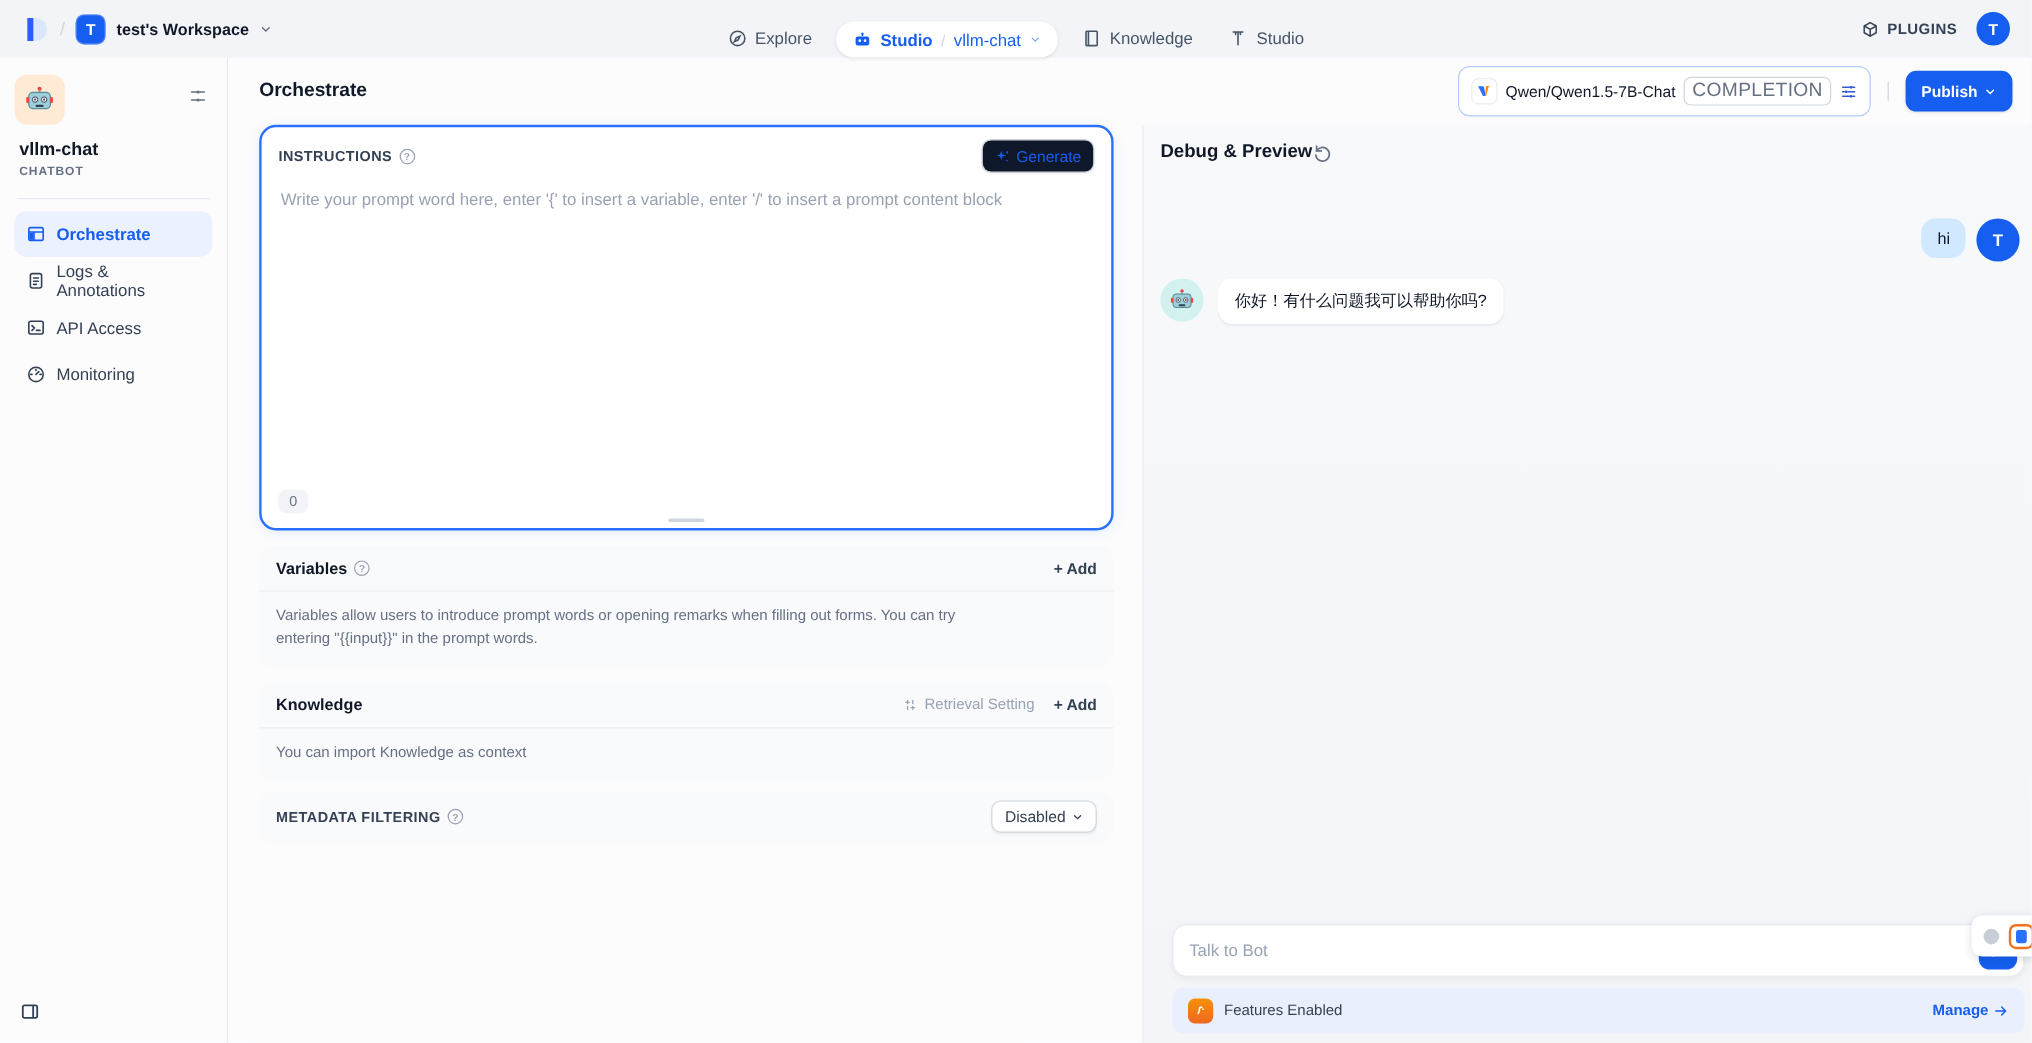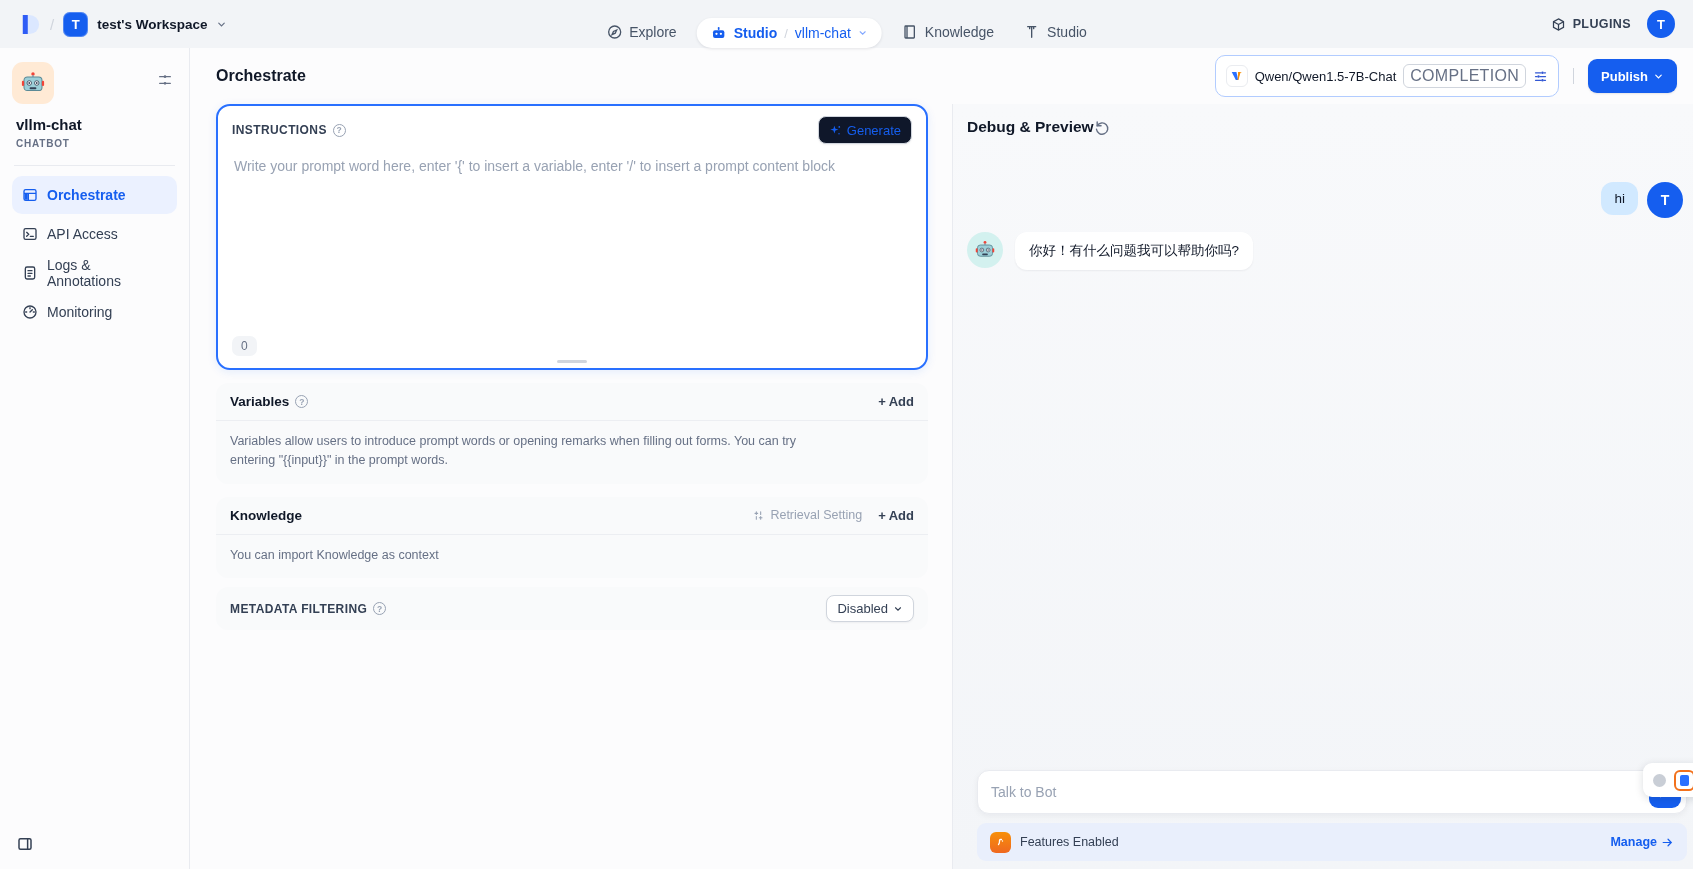--- a/index.html
+++ b/index.html
@@ -43,21 +43,21 @@
   .model-name { font-size:13px; font-weight:500; color:#101828; }
   .model-badge { font-size:16px; font-weight:500; letter-spacing:.3px; color:#667085; border:1px solid #d0d5dd; border-radius:6px; padding:2px 6px; background:#fff; }
   .model-cfg { color:#3358d4; display:flex; }
   .vdiv { width:1px; height:16px; background:#d0d5dd; margin:0 6px; }
   .publish-btn { display:flex; align-items:center; gap:5px; height:34px; padding:0 13px; background:#155eef; border-radius:9px; color:#fff; font-size:13px; font-weight:600; cursor:pointer; box-shadow:0 1px 2px rgba(16,24,40,.1); }
 
   .page-body { flex:1; display:flex; min-height:0; }
   .center-col { width:762px; padding:0 24px 0 26px; }
 
   
-  .instr-card { position:relative; background:#fff; border:2px solid #2970ff; border-radius:14px; height:266px; box-shadow:0 2px 10px rgba(21,94,239,.10); }
+  .instr-card { position:relative; background:#fff; border:2px solid #2970ff; border-radius:14px; height:338px; box-shadow:0 2px 10px rgba(21,94,239,.10); }
   .instr-head { display:flex; align-items:center; justify-content:space-between; padding:10px 14px 6px; }
   .sec-title { display:flex; align-items:center; gap:6px; font-size:12px; font-weight:700; letter-spacing:.4px; color:#344054; }
   .qicon { width:13px; height:13px; border:1.3px solid #98a2b3; border-radius:50%; display:inline-flex; align-items:center; justify-content:center; }
   .qicon::after { content:"?"; font-size:8.5px; font-weight:700; color:#98a2b3; }
   .gen-btn { display:flex; align-items:center; gap:5px; height:28px; padding:0 10px; background:#0f172a; border:1px solid #d0d5dd; border-radius:8px; font-size:13px; font-weight:500; color:#155eef; cursor:pointer; box-shadow:0 1px 2px rgba(16,24,40,.06); }
   .instr-body { padding:8px 16px; font-size:14px; color:#98a2b3; }
   .char-pill { position:absolute; left:14px; bottom:12px; background:#f2f4f7; color:#667085; font-size:12px; padding:3px 9px; border-radius:7px; }
   .drag-handle { position:absolute; left:50%; bottom:5px; transform:translateX(-50%); width:30px; height:3px; border-radius:2px; background:#d0d5dd; cursor:ns-resize; }
 
   
@@ -219,34 +219,34 @@
             <rect x="3" y="4" width="18" height="16" rx="2.5"></rect>
             <path d="M3 9.5h18M9.5 9.5V20"></path>
             <rect x="3.8" y="10.5" width="4.8" height="8.6" fill="#155eef" stroke="none"></rect>
           </svg>
       </span>
       <span>Orchestrate</span>
     </div>
     <div class="sb-item">
       <span style="display:flex;">
         <svg width="16" height="16" viewBox="0 0 24 24" fill="none" stroke="#344054" stroke-width="2" stroke-linecap="round">
+            <rect x="5" y="3" width="14" height="18" rx="2.5"></rect>
+            <path d="M9 8.5h6M9 12.5h6M9 16.5h3.5"></path>
+          </svg>
+      </span>
+      <span>Logs &amp; Annotations</span>
+    </div>
+    <div class="sb-item">
+      <span style="display:flex;">
+        <svg width="16" height="16" viewBox="0 0 24 24" fill="none" stroke="#344054" stroke-width="2" stroke-linecap="round">
             <rect x="3" y="4" width="18" height="16" rx="2.5"></rect>
             <path d="M7 9.5l3 3-3 3M12.5 15.5H17"></path>
           </svg>
       </span>
       <span>API Access</span>
-    </div>
-    <div class="sb-item">
-      <span style="display:flex;">
-        <svg width="16" height="16" viewBox="0 0 24 24" fill="none" stroke="#344054" stroke-width="2" stroke-linecap="round">
-            <rect x="5" y="3" width="14" height="18" rx="2.5"></rect>
-            <path d="M9 8.5h6M9 12.5h6M9 16.5h3.5"></path>
-          </svg>
-      </span>
-      <span>Logs &amp; Annotations</span>
     </div>
     <div class="sb-item">
       <span style="display:flex;">
         <svg width="16" height="16" viewBox="0 0 24 24" fill="none" stroke="#344054" stroke-width="2" stroke-linecap="round">
             <circle cx="12" cy="12" r="9"></circle>
             <path d="M12 12l3.5-3.5M12 5.5V7M5.5 12H7M17 12h1.5"></path>
           </svg>
       </span>
       <span>Monitoring</span>
     </div>

